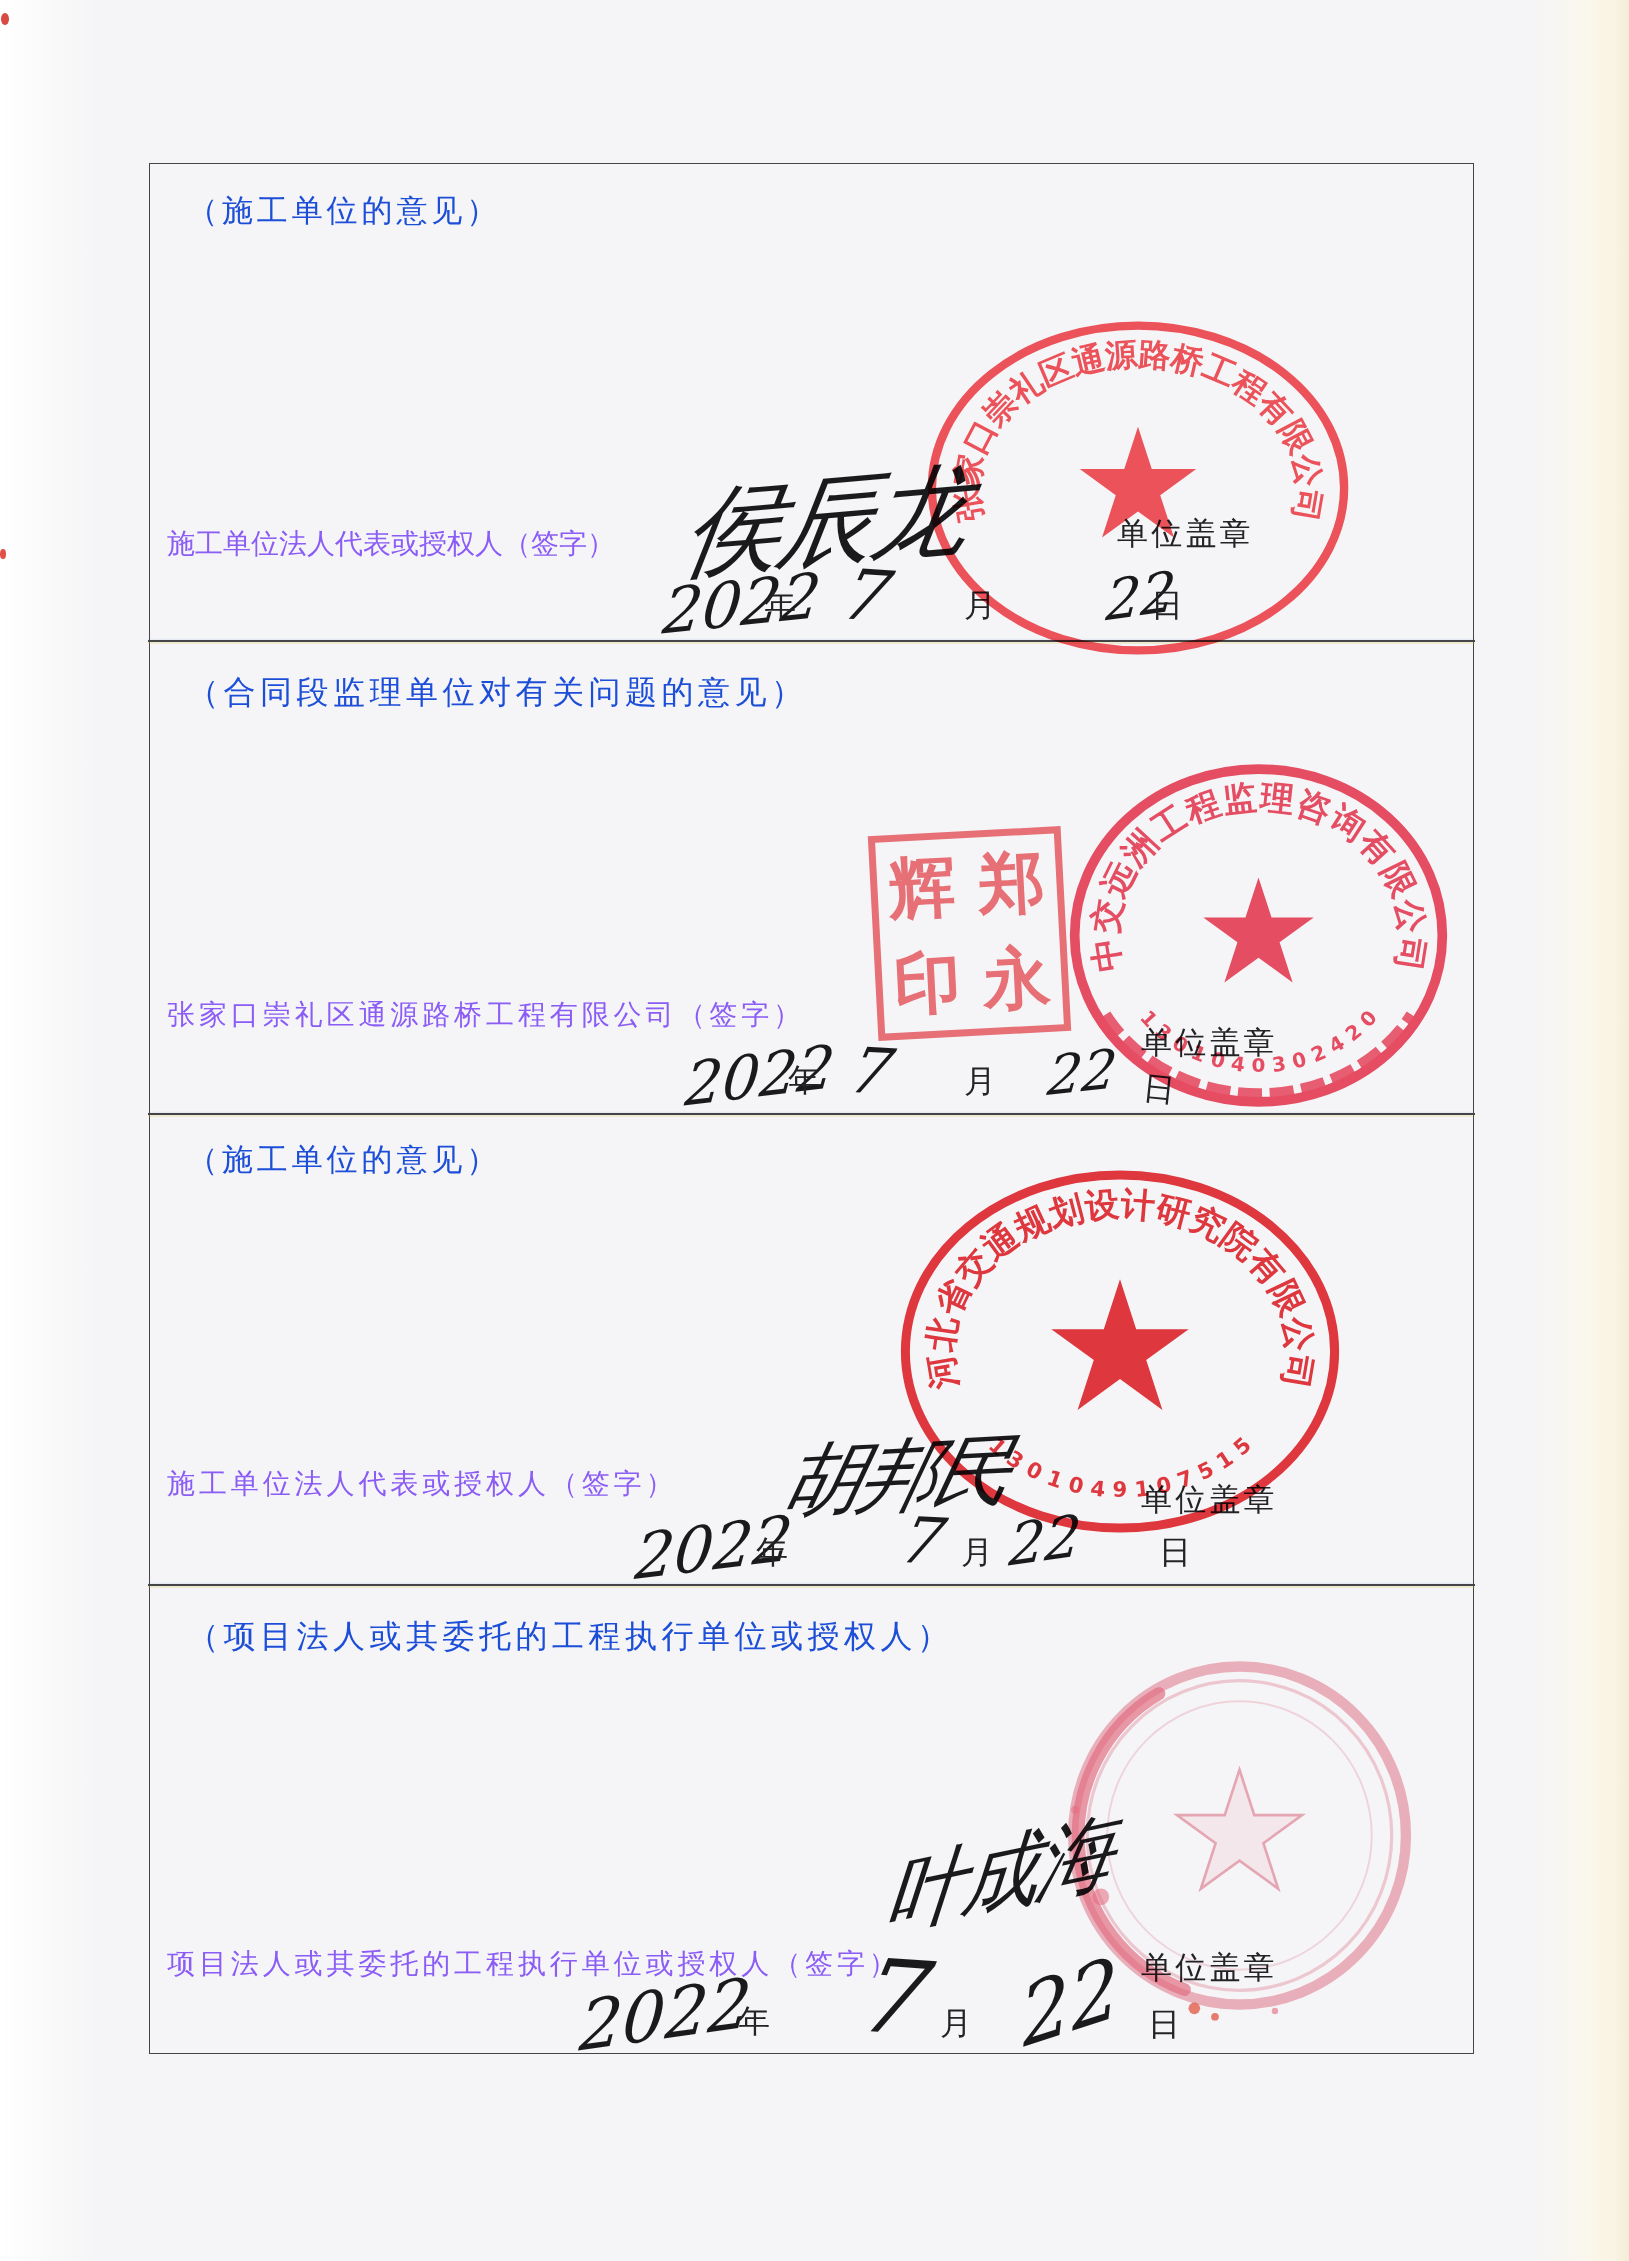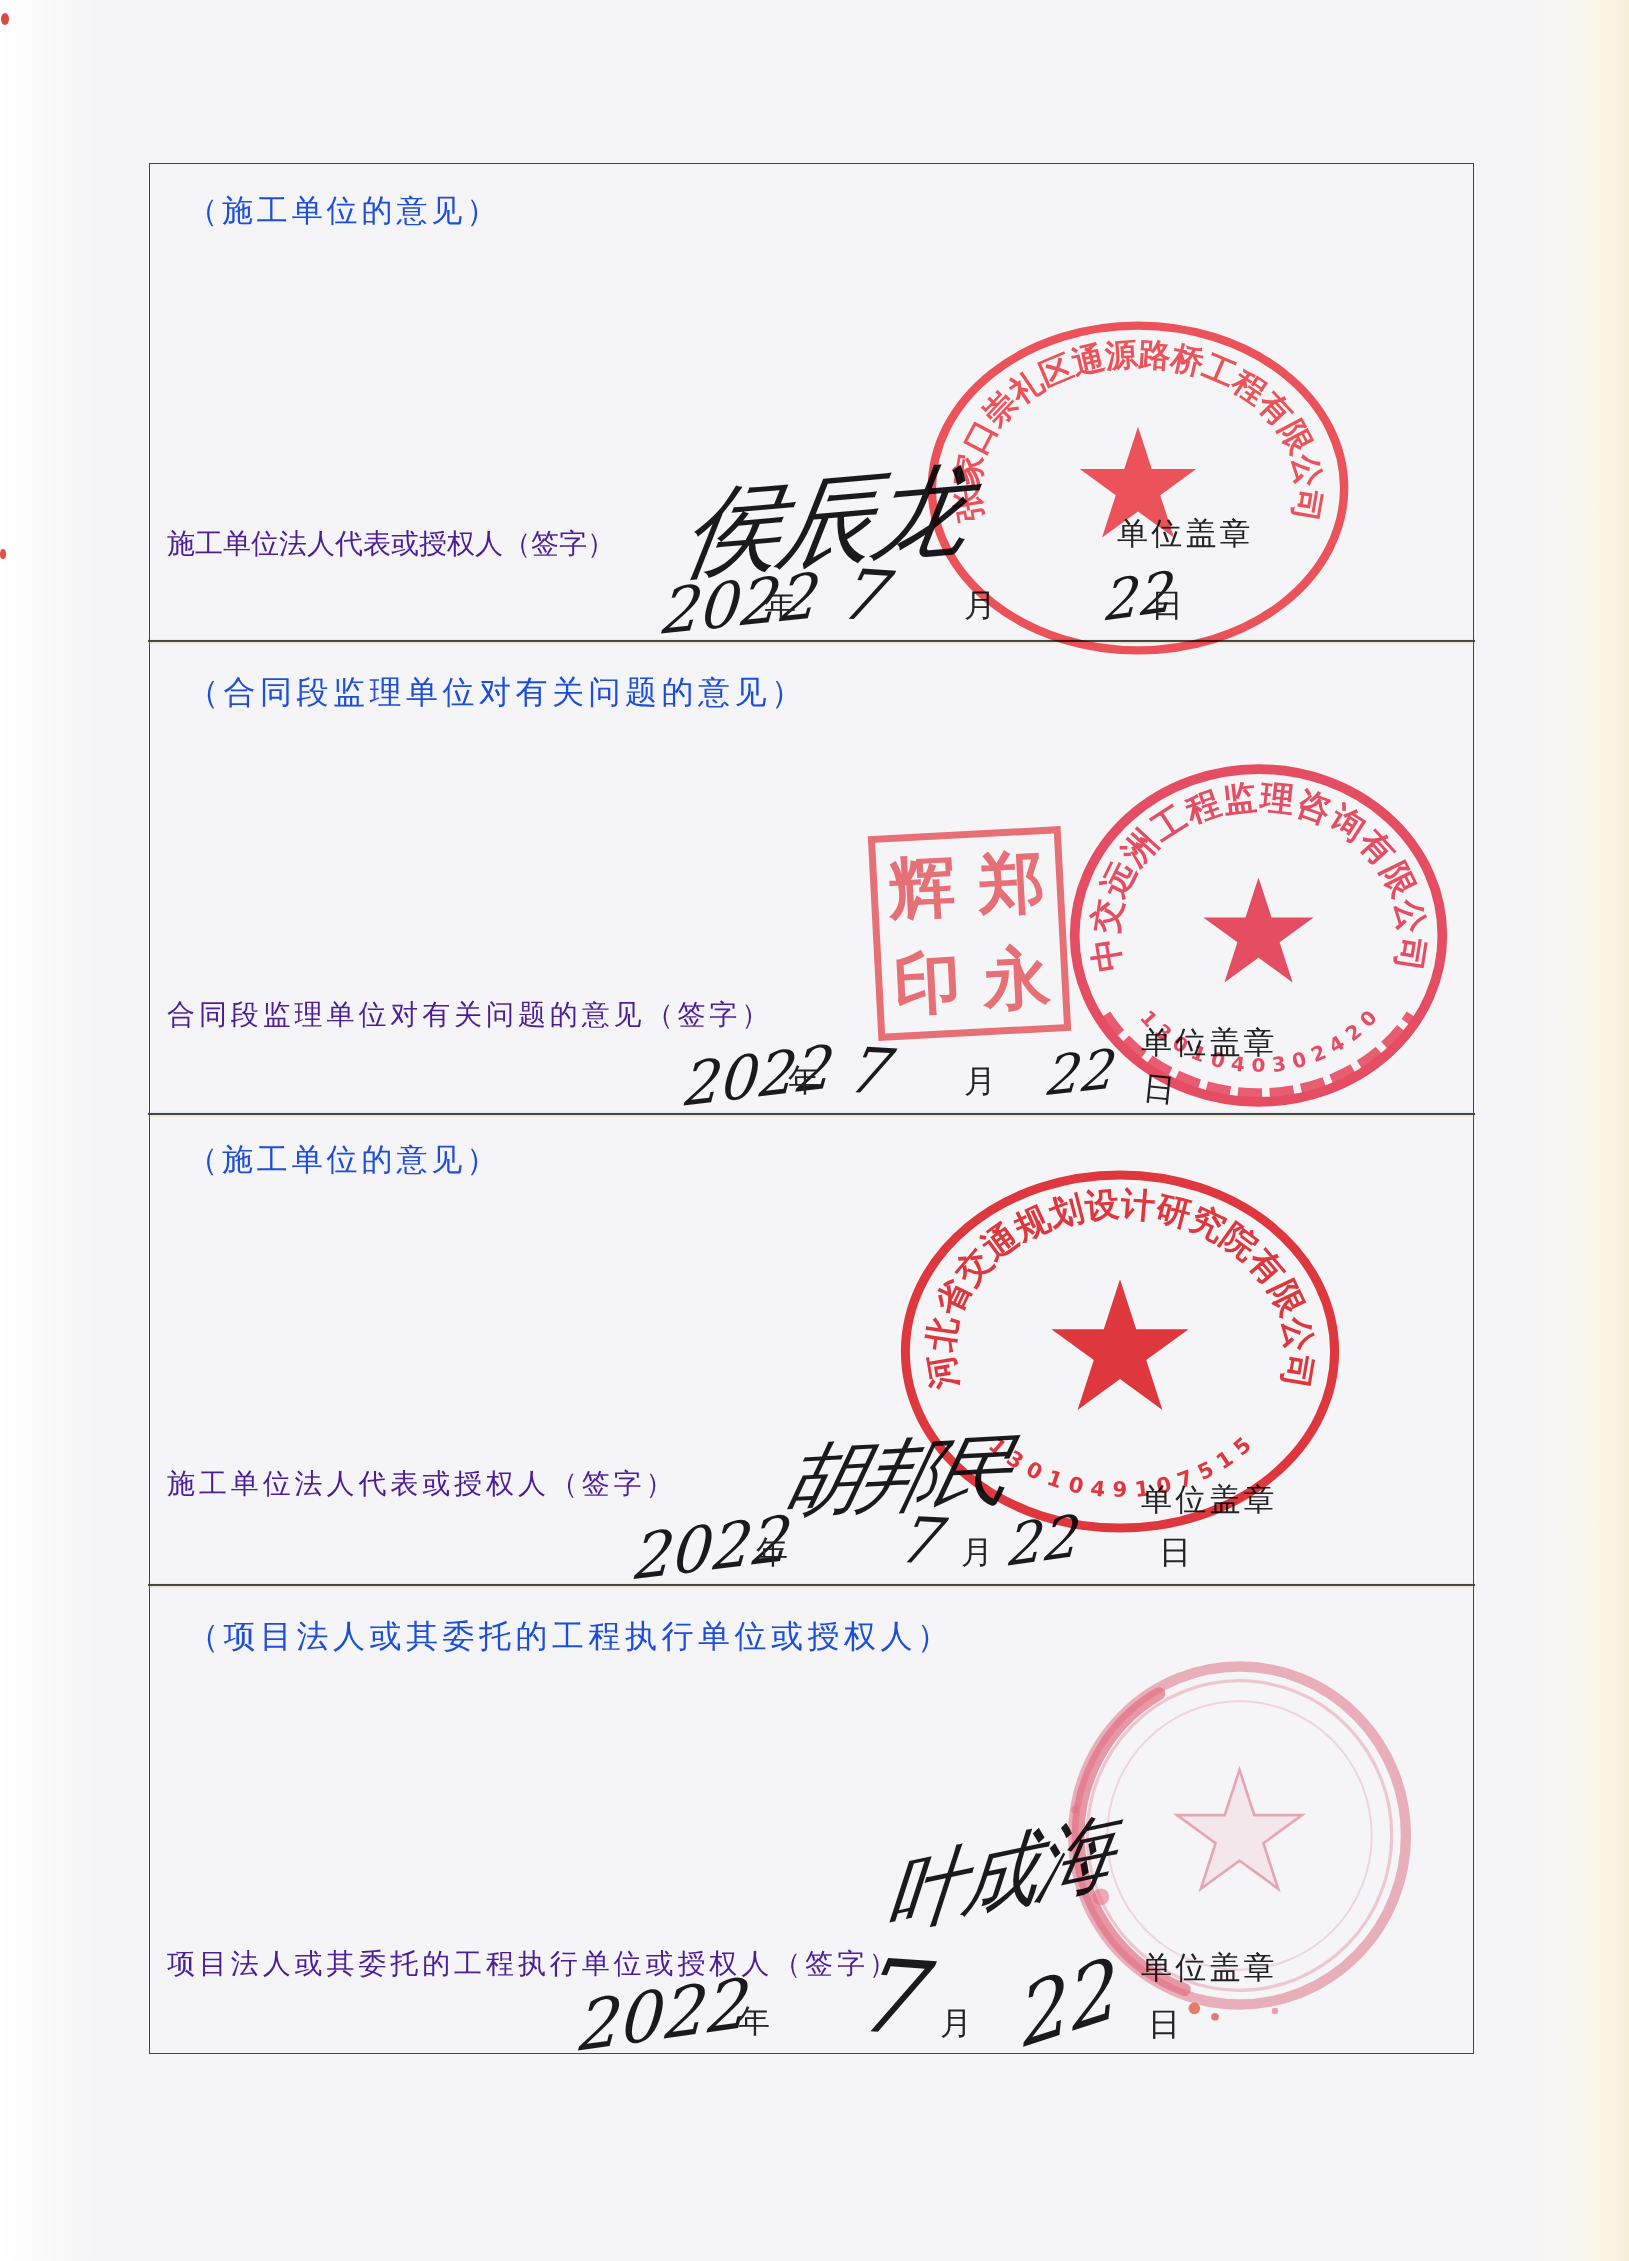--- a/index.html
+++ b/index.html
@@ -10,21 +10,21 @@
         pointer-events:none;}
   .edge-right{position:absolute;right:0;top:0;width:40px;height:100%;
         background:linear-gradient(90deg, rgba(250,246,232,0) 0%, #f9f4e4 60%, #f3ecd6 100%);}
   .speck{position:absolute;border-radius:50%;}
   .form{position:absolute;left:149px;top:163px;width:1323px;height:1889px;
         border:1.9px solid #454548;}
   .rowline{position:absolute;left:-1.9px;right:-1.9px;height:1.9px;background:#454548;
         box-shadow:0 1.9px 0 rgba(215,195,70,.22), 0 -1.3px 0 rgba(120,160,210,.12);}
   .sec-header{position:absolute;font-size:31px;letter-spacing:3.9px;color:#1d4ed8;white-space:nowrap;}
   .sec-header.long{font-size:32px;letter-spacing:4.5px;}
-  .signer{position:absolute;font-size:28px;letter-spacing:0;color:#4c1d95;white-space:nowrap;}
+  .signer{position:absolute;font-size:28px;letter-spacing:0;color:#8b5cf6;white-space:nowrap;}
   .signer.sp{font-size:28px;letter-spacing:3.9px;}
   .stamp-label{position:absolute;font-size:31px;letter-spacing:3.2px;color:#232326;white-space:nowrap;}
   .unit{position:absolute;font-size:32px;color:#232326;}
   .hand{position:absolute;font-family:"DejaVu Serif",serif;font-style:italic;color:#1a1a1d;
         white-space:nowrap;line-height:1;}
   .sig{letter-spacing:-3.9px;}
   .seal-svg{position:absolute;mix-blend-mode:multiply;}
   .seal-text{font-family:"Liberation Serif","DejaVu Serif",serif;font-weight:bold;}
   .seal-code{font-family:"DejaVu Sans",sans-serif;font-weight:bold;}
   .square-seal{position:absolute;width:179px;height:191px;border:7px solid #ef686e;
@@ -60,21 +60,21 @@
     <svg class="seal-svg" style="left:769px;top:150px;" width="438" height="348" viewBox="-340 -270 680 540">
       <ellipse cx="0" cy="0" rx="320" ry="252" fill="none" stroke="#f5555c" stroke-width="13"></ellipse>
       <path id="arc-s1" d="M -237.1 55.5 A 248 190 0 1 1 237.1 55.5" fill="none"></path>
       <text class="seal-text" font-size="50" fill="#f5555c">
         <textPath href="#arc-s1" startOffset="50%" text-anchor="middle" textLength="790">张家口崇礼区通源路桥工程有限公司</textPath>
       </text>
       <polygon fill="#f5555c" transform="scale(0.95)" points="0,-100 22.45,-30.9 95.11,-30.9 36.33,11.8 58.78,80.9 0,38.2 -58.78,80.9 -36.33,11.8 -95.11,-30.9 -22.45,-30.9"></polygon>
     </svg>
 
     <div class="sec-header long" style="left:37px;top:507px;">（合同段监理单位对有关问题的意见）</div>
-    <div class="signer sp" style="left:17px;top:832px;">合同段监理单位对有关问题的意见（签字）</div>
+    <div class="signer sp" style="left:17px;top:832px;">张家口崇礼区通源路桥工程有限公司（签字）</div>
     <div class="stamp-label" style="left:991px;top:858px;">单位盖章</div>
     <div class="hand" style="left:535px;top:882px;font-size:59px;transform:rotate(-7deg) skewX(-12deg);">2022</div>
     <div class="unit" style="left:638px;top:895px;">年</div>
     <div class="hand" style="left:702px;top:876px;font-size:63px;transform:rotate(3deg) skewX(-10deg);">7</div>
     <div class="unit" style="left:814px;top:896px;">月</div>
     <div class="hand" style="left:898px;top:882px;font-size:54px;transform:rotate(-6deg) skewX(-12deg);">22</div>
     <div class="unit" style="left:993px;top:904px;transform:rotate(6deg);">日</div>
 
     <div class="square-seal" style="left:723px;top:667px;">
       <span>辉</span>

